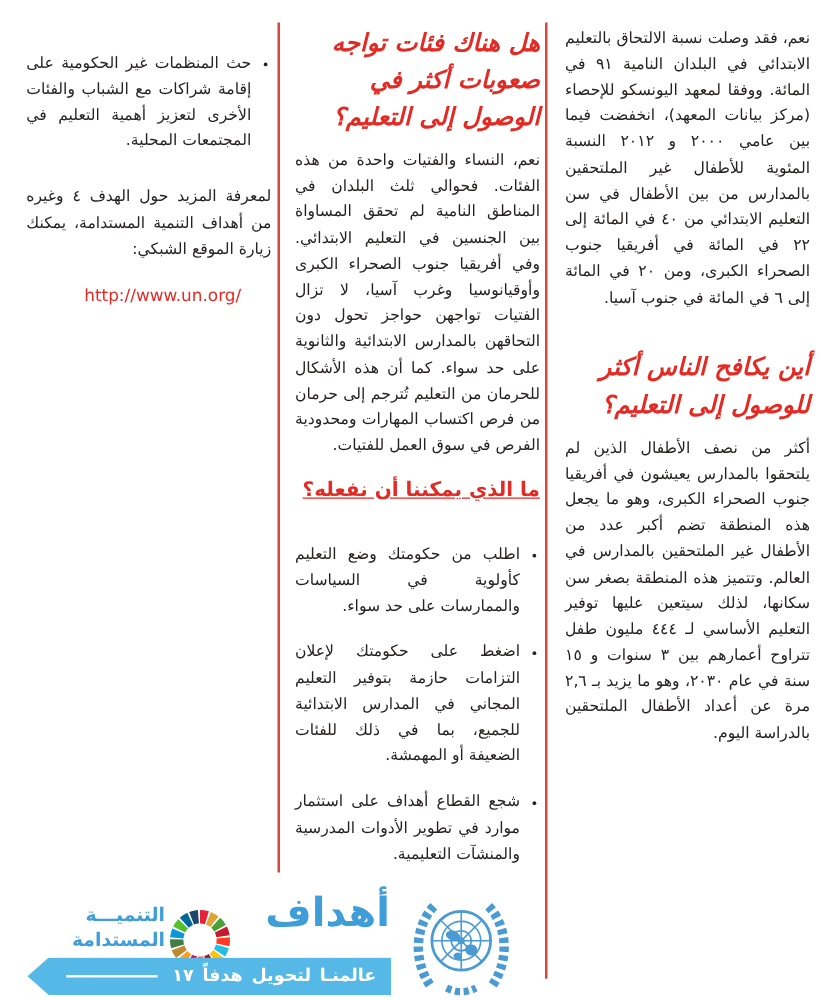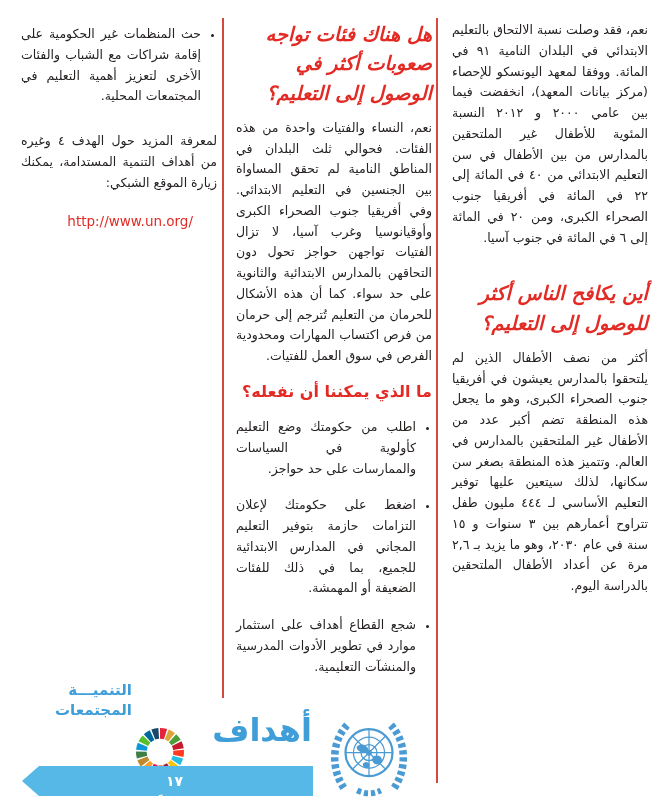--- a/index.html
+++ b/index.html
@@ -21,57 +21,57 @@
   }
   .col-right{right:13px;}
   .col-middle{right:229px;}
   .col-left{right:444px;}
   .h-big{
     color:var(--red); font-weight:bold; font-size:19.5px; line-height:1.5;
     text-align:right; margin:0 0 10px 0;font-style:italic;
   }
   .h-small{
     color:var(--red); font-weight:bold; font-size:16px; line-height:1.4;
-    text-align:right; margin:14px 0 10px 0;
+    text-align:right; margin:14px 0 10px 0;text-decoration:underline;
   }
   .para{margin:0 0 6px 0;}
   .gap-top{margin-top:31px;}
   ul.rtl-list{list-style:disc; padding:4px 16px 0 0; margin:0;}
-  ul.rtl-list li{margin:0 0 16px 0;}
+  ul.rtl-list li{margin:16px 0 16px 0;}
   ul.rtl-list li::marker{color:var(--ink); font-size:11px;}
   .more-info{margin-top:24px;}
   .web-link{
     direction:ltr; text-align:right; margin:16px 24px 0 0;
     color:var(--red); font-weight:normal; font-size:13.5px; line-height:1.8;
   }
   .web-link span{display:block;}
   
   .rule{position:absolute; width:1.5px; background:var(--rule);}
   .rule-1{left:222px; top:18px; height:680px;}
   .rule-2{left:436px; top:18px; height:765px;}
   
   .tanmia{
-    position:absolute; left:28px; top:681px; width:104px;
+    position:absolute; left:28px; top:723px; width:104px;
     direction:rtl; text-align:right; color:var(--logo-blue);
     font-weight:bold; font-size:15px; line-height:1.3;
   }
   .wheel{position:absolute; left:134px; top:726px; width:52px; height:52px;}
   .wheel svg{width:100%;height:100%;}
   .ahdaf{
     position:absolute; left:186px; top:712px; width:126px;
     direction:rtl; text-align:right; color:var(--logo-blue);
     font-weight:bold; font-size:32px; line-height:1.15; white-space:nowrap;
   }
   .banner{
     position:absolute; left:22px; top:766px; width:291px; height:30px;
     background:var(--banner-blue);
     clip-path:polygon(0 50%, 17px 0, 100% 0, 100% 100%, 17px 100%);
     display:flex; direction:ltr; align-items:center;
     padding:0 12px 0 26px; gap:7px;
-    color:#ffffff; font-weight:bold; font-size:14px;flex-direction:column;
+    color:#ffffff; font-weight:bold; font-size:14px;
   }
   .banner .tagline-line{flex:1; height:2px; background:#ffffff; margin:0 5px;}
   .banner .w{unicode-bidi:isolate; white-space:nowrap;}
   .un-emblem{position:absolute; left:327px; top:714px; width:84px; height:84px;}
   .un-emblem svg{width:100%;height:100%;}
 </style>
 </head>
 <body>
 
 <div class="page">
@@ -80,42 +80,42 @@
     <p class="para">نعم، فقد وصلت نسبة الالتحاق بالتعليم الابتدائي في البلدان النامية ٩١ في المائة. ووفقا لمعهد اليونسكو للإحصاء (مركز بيانات المعهد)، انخفضت فيما بين عامي ٢٠٠٠ و ٢٠١٢ النسبة المئوية للأطفال غير الملتحقين بالمدارس من بين الأطفال في سن التعليم الابتدائي من ٤٠ في المائة إلى ٢٢ في المائة في أفريقيا جنوب الصحراء الكبرى، ومن ٢٠ في المائة إلى ٦ في المائة في جنوب آسيا.</p>
     <h2 class="h-big gap-top">أين يكافح الناس أكثر للوصول إلى التعليم؟</h2>
     <p class="para">أكثر من نصف الأطفال الذين لم يلتحقوا بالمدارس يعيشون في أفريقيا جنوب الصحراء الكبرى، وهو ما يجعل هذه المنطقة تضم أكبر عدد من الأطفال غير الملتحقين بالمدارس في العالم. وتتميز هذه المنطقة بصغر سن سكانها، لذلك سيتعين عليها توفير التعليم الأساسي لـ ٤٤٤ مليون طفل تتراوح أعمارهم بين ٣ سنوات و ١٥ سنة في عام ٢٠٣٠، وهو ما يزيد بـ ٢,٦ مرة عن أعداد الأطفال الملتحقين بالدراسة اليوم.</p>
   </div>
 
   <div class="col col-middle">
     <h2 class="h-big">هل هناك فئات تواجه صعوبات أكثر في الوصول إلى التعليم؟</h2>
     <p class="para">نعم، النساء والفتيات واحدة من هذه الفئات. فحوالي ثلث البلدان في المناطق النامية لم تحقق المساواة بين الجنسين في التعليم الابتدائي. وفي أفريقيا جنوب الصحراء الكبرى وأوقيانوسيا وغرب آسيا، لا تزال الفتيات تواجهن حواجز تحول دون التحاقهن بالمدارس الابتدائية والثانوية على حد سواء. كما أن هذه الأشكال للحرمان من التعليم تُترجم إلى حرمان من فرص اكتساب المهارات ومحدودية الفرص في سوق العمل للفتيات.</p>
     <h3 class="h-small">ما الذي يمكننا أن نفعله؟</h3>
     <ul class="rtl-list">
-      <li>اطلب من حكومتك وضع التعليم كأولوية في السياسات والممارسات على حد حواجز.</li>
+      <li>اطلب من حكومتك وضع التعليم كأولوية في السياسات والممارسات على حد سواء.</li>
       <li>اضغط على حكومتك لإعلان التزامات حازمة بتوفير التعليم المجاني في المدارس الابتدائية للجميع، بما في ذلك للفئات الضعيفة أو المهمشة.</li>
       <li>شجع القطاع أهداف على استثمار موارد في تطوير الأدوات المدرسية والمنشآت التعليمية.</li>
     </ul>
   </div>
 
   <div class="col col-left">
     <ul class="rtl-list">
       <li>حث المنظمات غير الحكومية على إقامة شراكات مع الشباب والفئات الأخرى لتعزيز أهمية التعليم في المجتمعات المحلية.</li>
     </ul>
     <p class="para more-info">لمعرفة المزيد حول الهدف ٤ وغيره من أهداف التنمية المستدامة، يمكنك زيارة الموقع الشبكي:</p>
     <div class="web-link">
       <span>http://www.un.org/</span>
     </div>
   </div>
 
   <div class="rule rule-1"></div>
   <div class="rule rule-2"></div>
 
   <div class="tanmia">
     <span>التنميـــة</span><br>
-    <span>المجتمعات</span>
+    <span>المستدامة</span>
   </div>
 
   <div class="wheel">
     <svg id="wheelsvg" viewBox="0 0 46 46" aria-hidden="true">
         <circle cx="23" cy="23" r="16.5" fill="none" stroke="#E5243B" stroke-width="9.5" stroke-dasharray="5.0 98.7" transform="rotate(-90 23 23)"></circle>
         <circle cx="23" cy="23" r="16.5" fill="none" stroke="#DDA63A" stroke-width="9.5" stroke-dasharray="5.0 98.7" transform="rotate(-68.82352941176471 23 23)"></circle>
         <circle cx="23" cy="23" r="16.5" fill="none" stroke="#4C9F38" stroke-width="9.5" stroke-dasharray="5.0 98.7" transform="rotate(-47.64705882352941 23 23)"></circle>
         <circle cx="23" cy="23" r="16.5" fill="none" stroke="#C5192D" stroke-width="9.5" stroke-dasharray="5.0 98.7" transform="rotate(-26.470588235294116 23 23)"></circle>
         <circle cx="23" cy="23" r="16.5" fill="none" stroke="#FF3A21" stroke-width="9.5" stroke-dasharray="5.0 98.7" transform="rotate(-5.294117647058826 23 23)"></circle>
         <circle cx="23" cy="23" r="16.5" fill="none" stroke="#26BDE2" stroke-width="9.5" stroke-dasharray="5.0 98.7" transform="rotate(15.882352941176464 23 23)"></circle>

